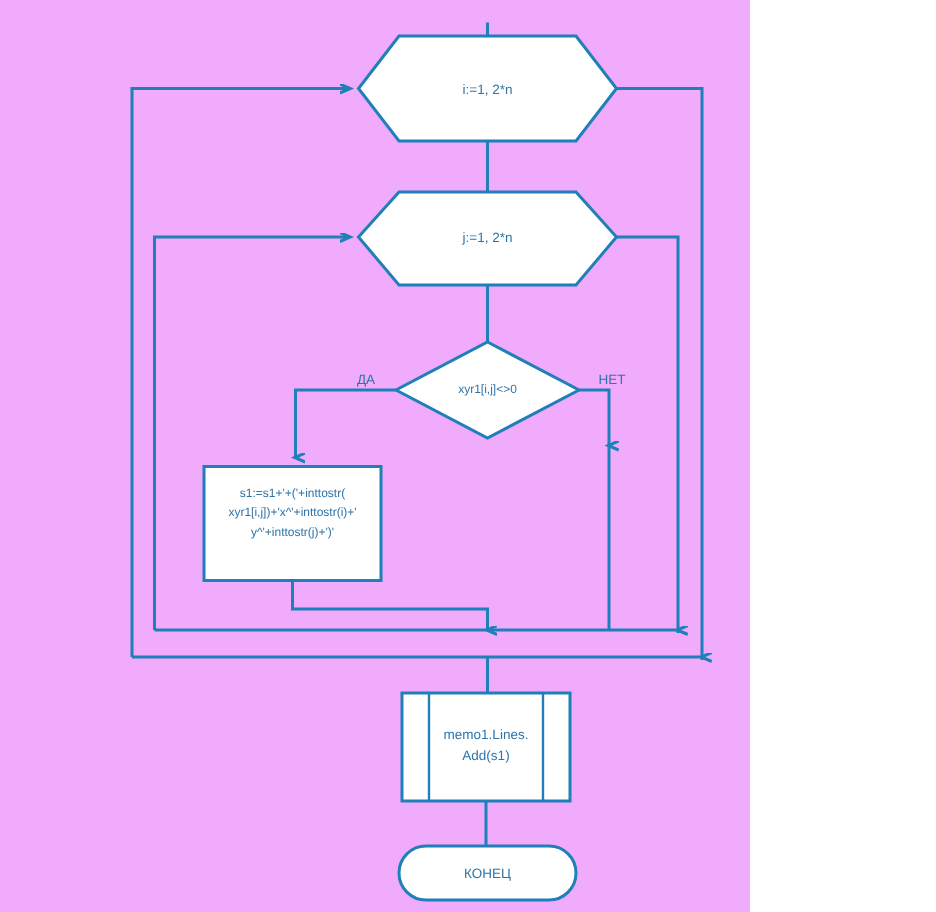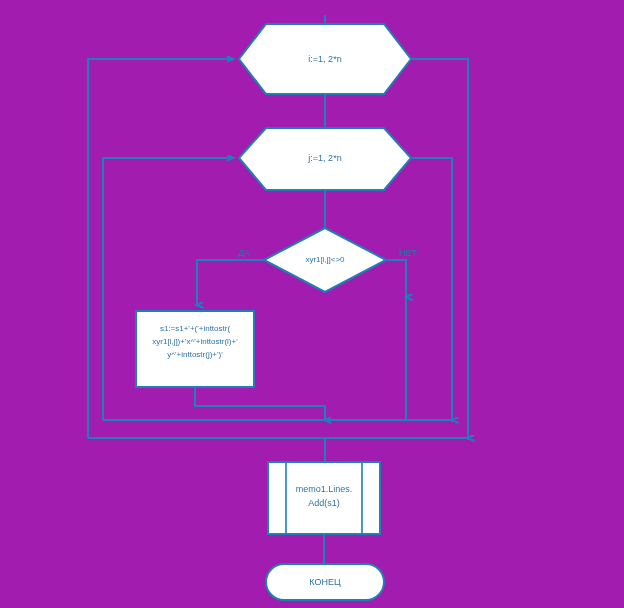--- a/index.html
+++ b/index.html
@@ -5,23 +5,23 @@
   html, body {
     margin: 0;
     padding: 0;
     background: #ffffff;
   }
   body {
     font-family: "Liberation Sans", sans-serif;
   }
   #flowchart-canvas {
     position: relative;
-    width: 624px;
+    width: 500px;
     height: 608px;
-    background: #a21caf;
+    background: #f0abfc;
     overflow: hidden;
   }
   #flowchart-canvas svg {
     position: absolute;
     top: 0;
     left: 0;
   }
   .shape-text {
     fill: #2e74a8;
     font-family: "Liberation Sans", sans-serif;

